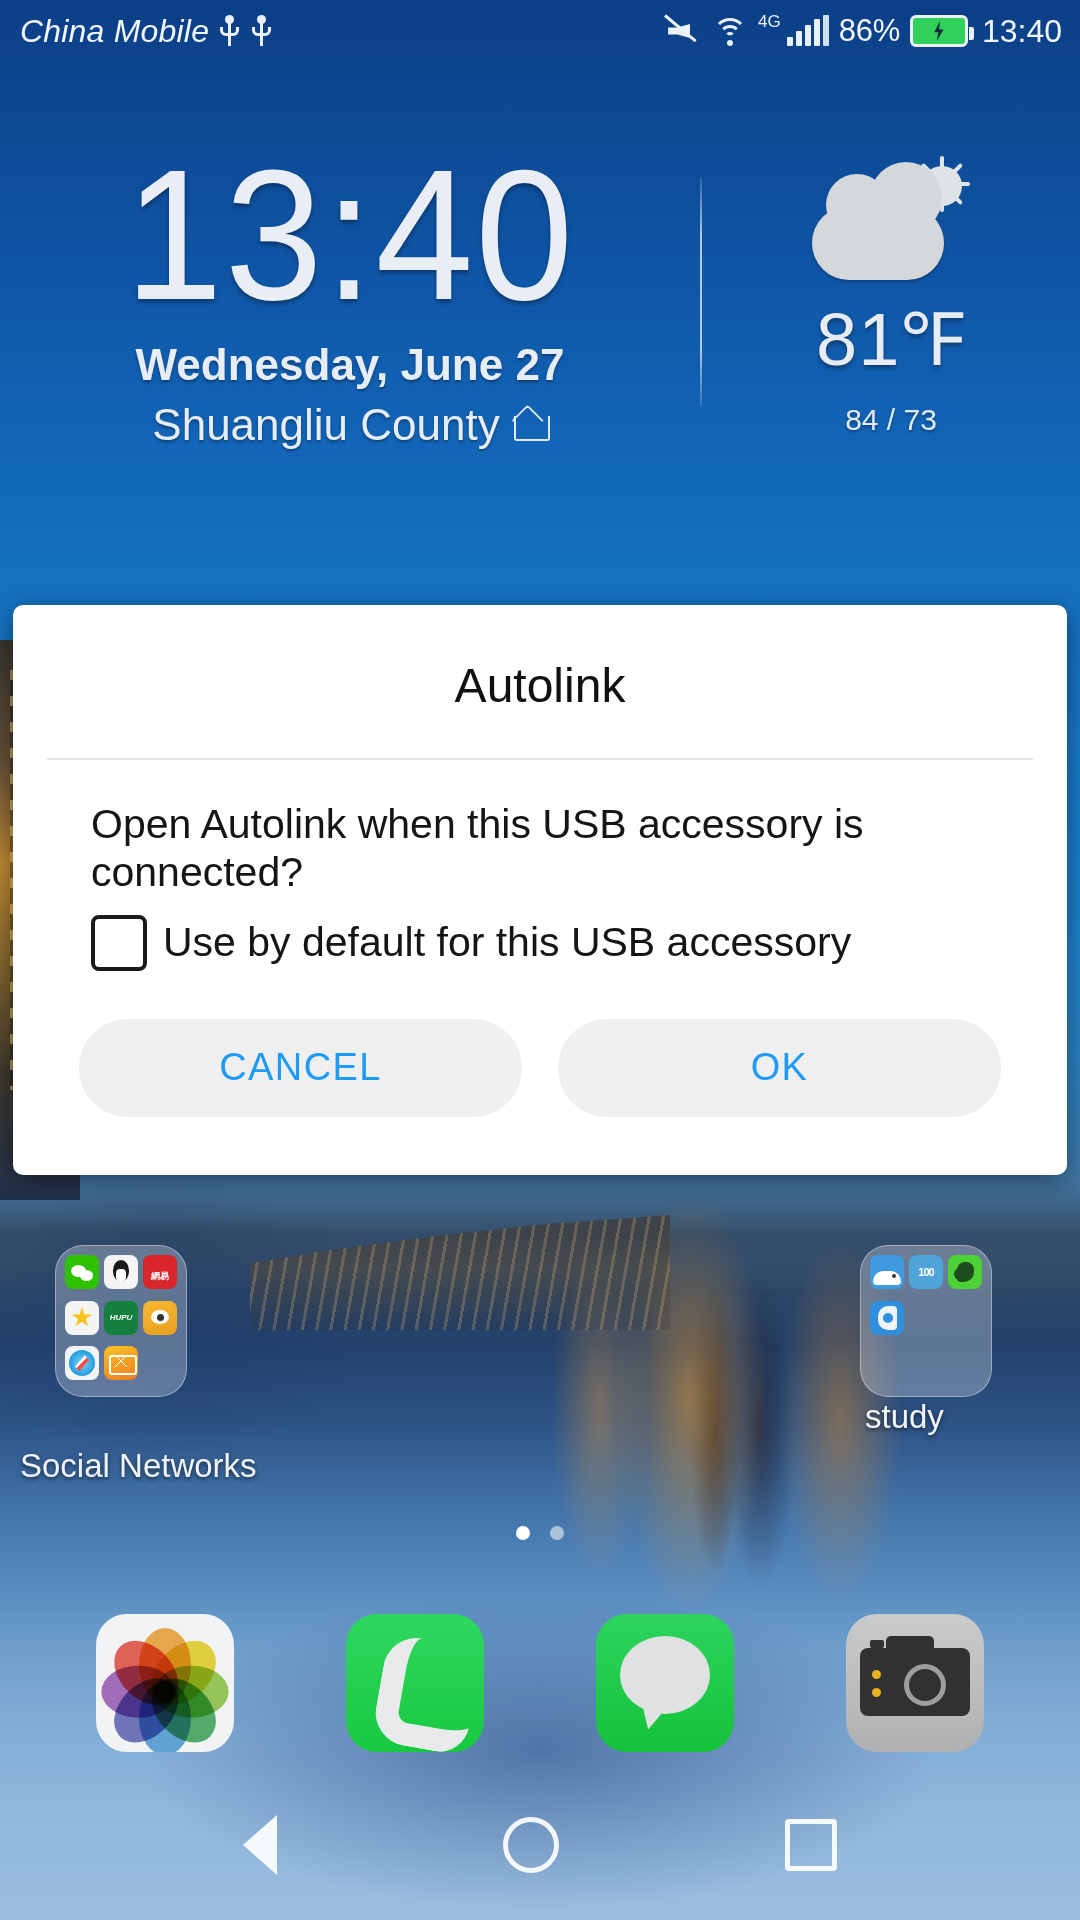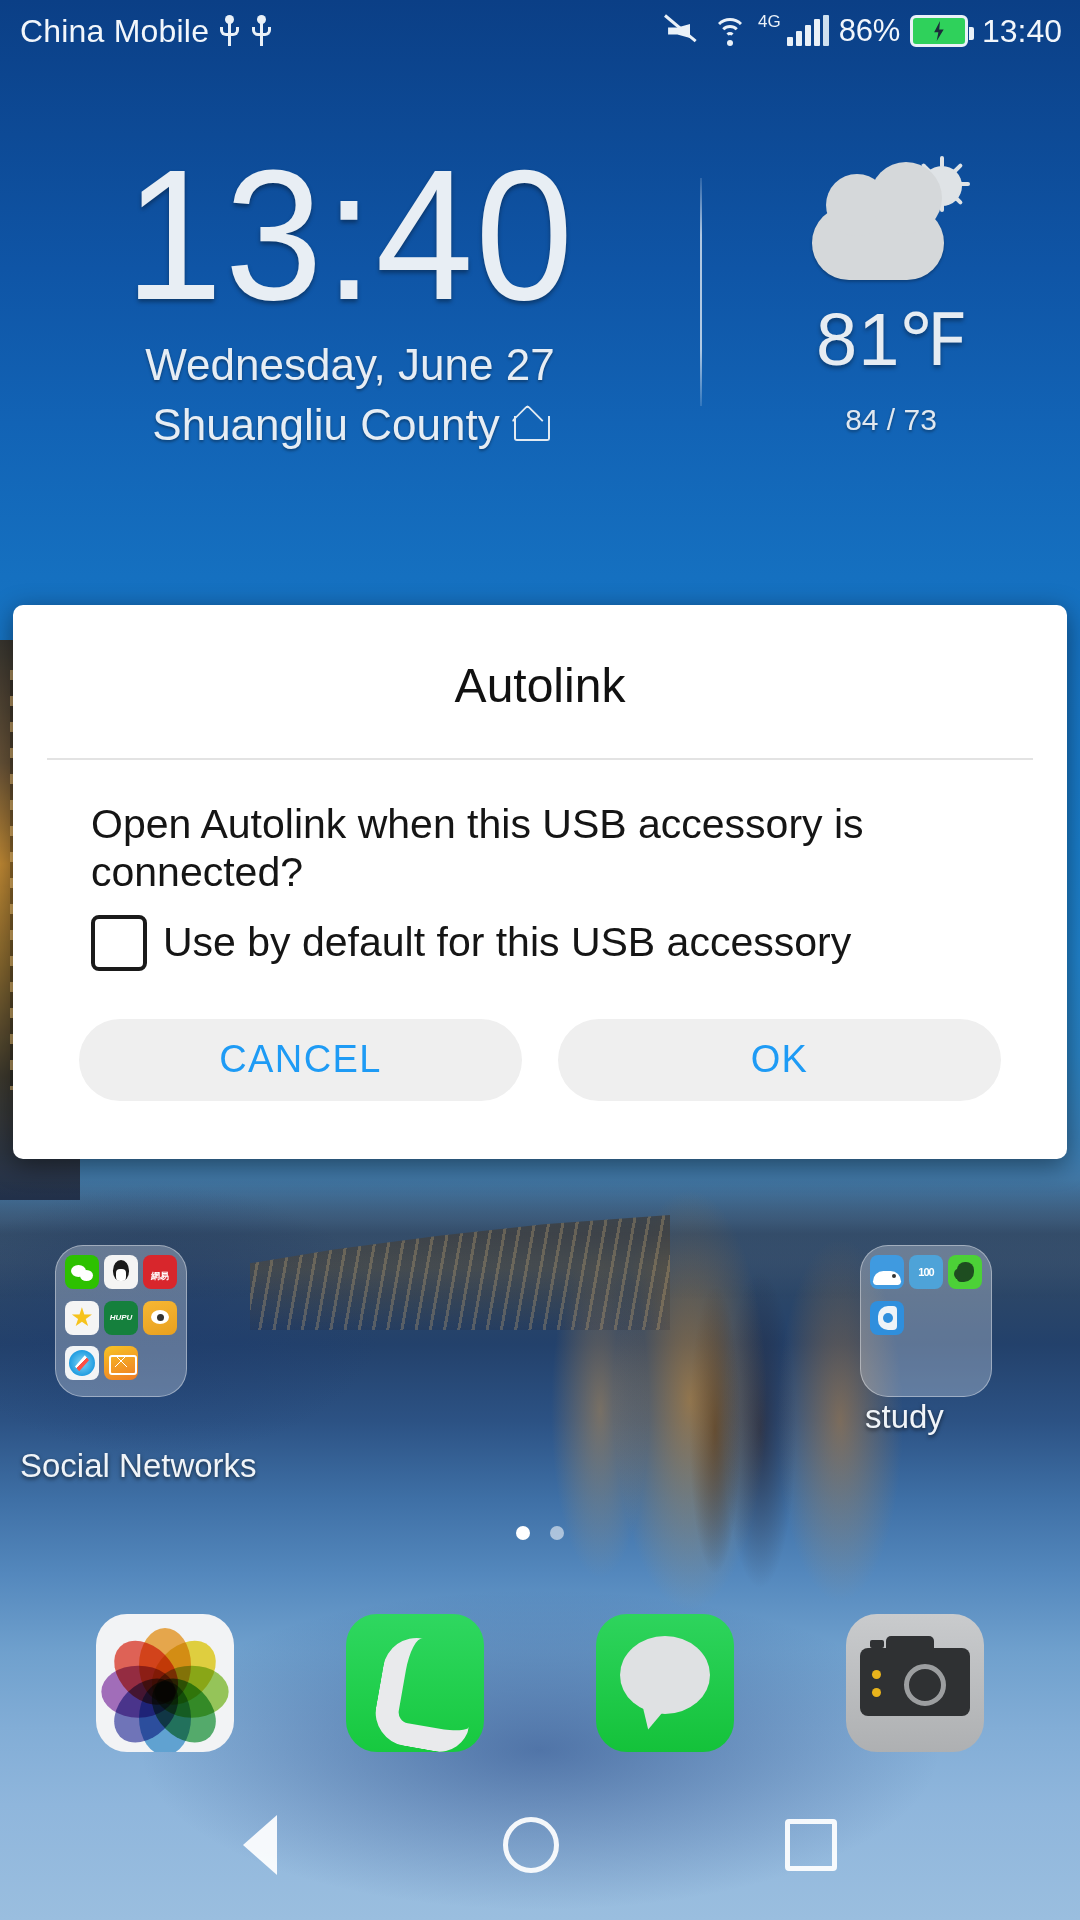--- a/index.html
+++ b/index.html
@@ -72,21 +72,21 @@
     background:repeating-linear-gradient(100deg, rgba(225,185,120,.30) 0 3px, rgba(0,0,0,0) 3px 14px);
   }
 
   
   #statusbar {
     position:absolute; left:0; top:0; width:1080px; height:62px;
     display:flex; align-items:center; justify-content:space-between;
     padding:0 18px 0 20px; color:#fff;
   }
   .sb-left { display:flex; align-items:center; gap:10px; }
-  .carrier { font-size:32px; letter-spacing:.2px; color:#f2f6fb; }
+  .carrier { font-size:32px; letter-spacing:.2px; color:#f2f6fb;font-style:italic; }
   .sb-right { display:flex; align-items:center; gap:10px; }
   .sb-time { font-size:32px; color:#f2f6fb; margin-left:4px; }
   .pct { font-size:31px; color:#f2f6fb; letter-spacing:-.3px; }
   .net-label { font-size:17px; color:#eaf1f8; position:relative; top:-9px; margin-right:-4px; }
 
   .batt {
     width:58px; height:32px; border:3px solid #eaf1f8; border-radius:6px;
     position:relative; display:flex; align-items:center; justify-content:center;
     background:#2fd15b;
   }
@@ -109,21 +109,21 @@
     position:absolute; left:0; top:0; width:700px; height:290px;
     display:flex; flex-direction:column; align-items:center;
   }
   .bigclock {
     font-size:176px; line-height:168px; font-weight:300; color:#e8eef4;
     letter-spacing:2px; text-shadow:0 3px 4px rgba(0,0,0,.35);
     font-family:"Liberation Sans", sans-serif;
     transform:scaleY(1.06);
   }
   .dateline {
-    margin-top:22px; font-size:44px; color:#e6edf4; font-weight:400;
+    margin-top:22px; font-size:44px; color:#e6edf4; font-weight:700;
     text-shadow:0 2px 3px rgba(0,0,0,.35);
   }
   .locline {
     margin-top:10px; font-size:44px; color:#e6edf4; font-weight:400;
     display:flex; align-items:center; gap:14px;
     text-shadow:0 2px 3px rgba(0,0,0,.35);
   }
   .home-ico { display:inline-block; width:34px; height:30px; position:relative; }
   .home-ico:before{
     content:""; position:absolute; left:0; top:6px; width:32px; height:23px;
@@ -183,21 +183,21 @@
   .cb-row { display:flex; align-items:center; gap:16px; margin-top:18px; }
   .checkbox {
     width:56px; height:56px; border:4px solid #1a1a1a; border-radius:8px;
     background:#fff; flex:none;
   }
   .cb-label { font-size:41px; color:#151515; }
   .dlg-actions {
     display:flex; gap:36px; padding:48px 66px 58px 66px;
   }
   .btn {
-    flex:1; height:82px; border-radius:49px; background:#efefef;
+    flex:1; height:98px; border-radius:49px; background:#efefef;
     border:none; color:#1e9bf5; font-size:38px; letter-spacing:1.4px;
     font-family:"Liberation Sans", sans-serif; cursor:pointer;
     display:flex; align-items:center; justify-content:center;
   }
 
   
   .folder {
     position:absolute; width:132px; height:152px;
     background:rgba(233,240,248,0.30); border:1px solid rgba(255,255,255,.38);
     border-radius:28px; padding:9px;

